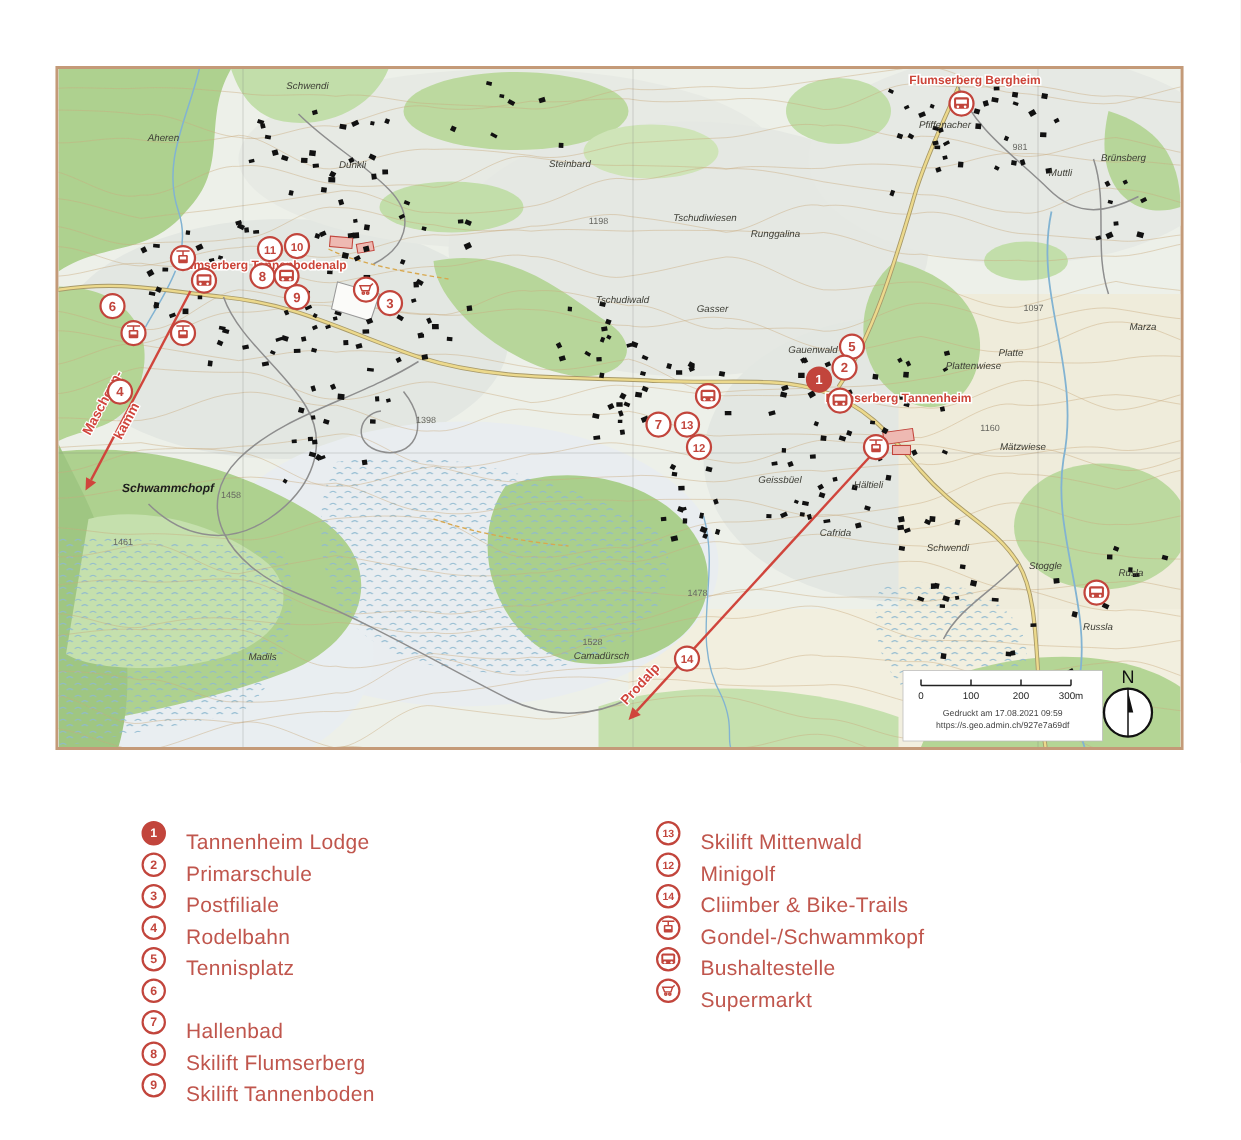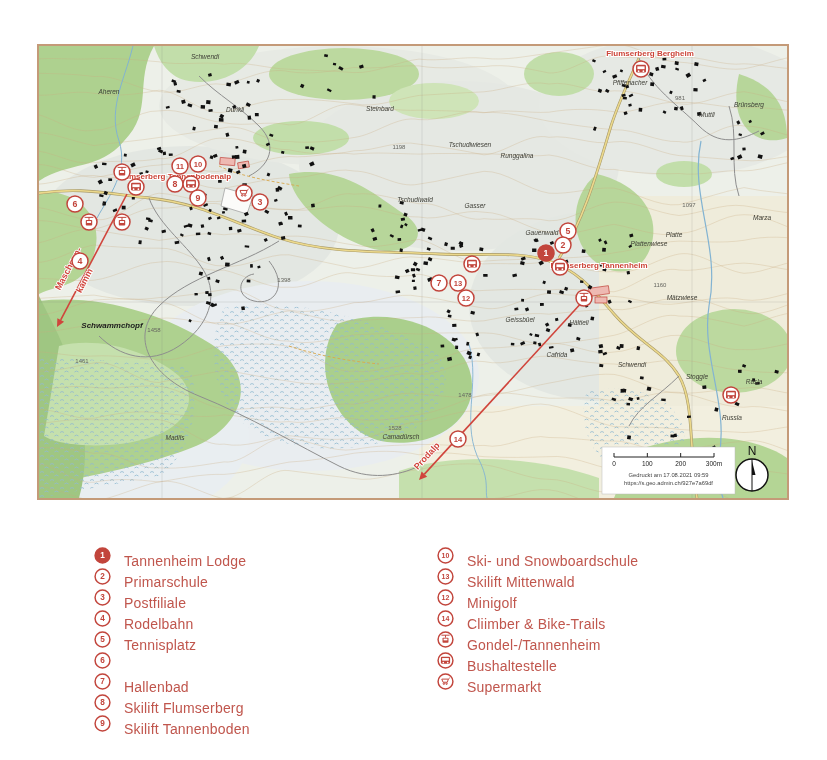--- a/index.html
+++ b/index.html
@@ -717,29 +717,20 @@
         </g>
       </svg>
       <span class="ltext">Skilift Tannenboden</span>
     </li>
   </ul>
 <ul id="legend-right" class="legend-col">
     <li>
       <svg viewBox="-8.7 -8.7 17.4 17.4" width="17" height="17" class="lmark">
         <g>
           <circle cx="0" cy="0" r="7.6" fill="#ffffff" stroke="#c2453c" stroke-width="1.5"></circle>
-          <text x="0" y="2.888" text-anchor="middle" font-size="7.2" font-weight="bold" fill="#c2453c">10</text>
-        </g>
-      </svg>
-      <span class="ltext">Ski- und Snowboardschule</span>
-    </li>
-    <li>
-      <svg viewBox="-8.7 -8.7 17.4 17.4" width="17" height="17" class="lmark">
-        <g>
-          <circle cx="0" cy="0" r="7.6" fill="#ffffff" stroke="#c2453c" stroke-width="1.5"></circle>
           <text x="0" y="2.888" text-anchor="middle" font-size="7.2" font-weight="bold" fill="#c2453c">13</text>
         </g>
       </svg>
       <span class="ltext">Skilift Mittenwald</span>
     </li>
     <li>
       <svg viewBox="-8.7 -8.7 17.4 17.4" width="17" height="17" class="lmark">
         <g>
           <circle cx="0" cy="0" r="7.6" fill="#ffffff" stroke="#c2453c" stroke-width="1.5"></circle>
           <text x="0" y="2.888" text-anchor="middle" font-size="7.2" font-weight="bold" fill="#c2453c">12</text>
@@ -759,21 +750,21 @@
     <li>
       <svg viewBox="-8.7 -8.7 17.4 17.4" width="17" height="17" class="lmark">
         <g>
           <circle cx="0" cy="0" r="7.6" fill="#ffffff" stroke="#c2453c" stroke-width="1.5"></circle>
           <line x1="-4.18" y1="-4.4079999999999995" x2="4.18" y2="-4.4079999999999995" stroke="#c2453c" stroke-width="1"></line>
           <line x1="0" y1="-4.4079999999999995" x2="0" y2="-1.9" stroke="#c2453c" stroke-width="1"></line>
           <rect x="-3.04" y="-1.9" width="6.08" height="5.168" rx="0.76" fill="#c2453c"></rect>
           <rect x="-1.976" y="-0.9119999999999999" width="3.952" height="1.8239999999999998" fill="#ffffff"></rect>
         </g>
       </svg>
-      <span class="ltext">Gondel-/Tannenheim</span>
+      <span class="ltext">Gondel-/Schwammkopf</span>
     </li>
     <li>
       <svg viewBox="-8.7 -8.7 17.4 17.4" width="17" height="17" class="lmark">
         <g>
           <circle cx="0" cy="0" r="7.6" fill="#ffffff" stroke="#c2453c" stroke-width="1.5"></circle>
           <rect x="-4.712" y="-3.952" width="9.424" height="7.22" rx="1.216" fill="#c2453c"></rect>
           <rect x="-3.42" y="-2.508" width="6.84" height="2.6599999999999997" fill="#ffffff"></rect>
           <circle cx="-2.28" cy="2.128" r="0.836" fill="#ffffff"></circle>
           <circle cx="2.28" cy="2.128" r="0.836" fill="#ffffff"></circle>
         </g>

